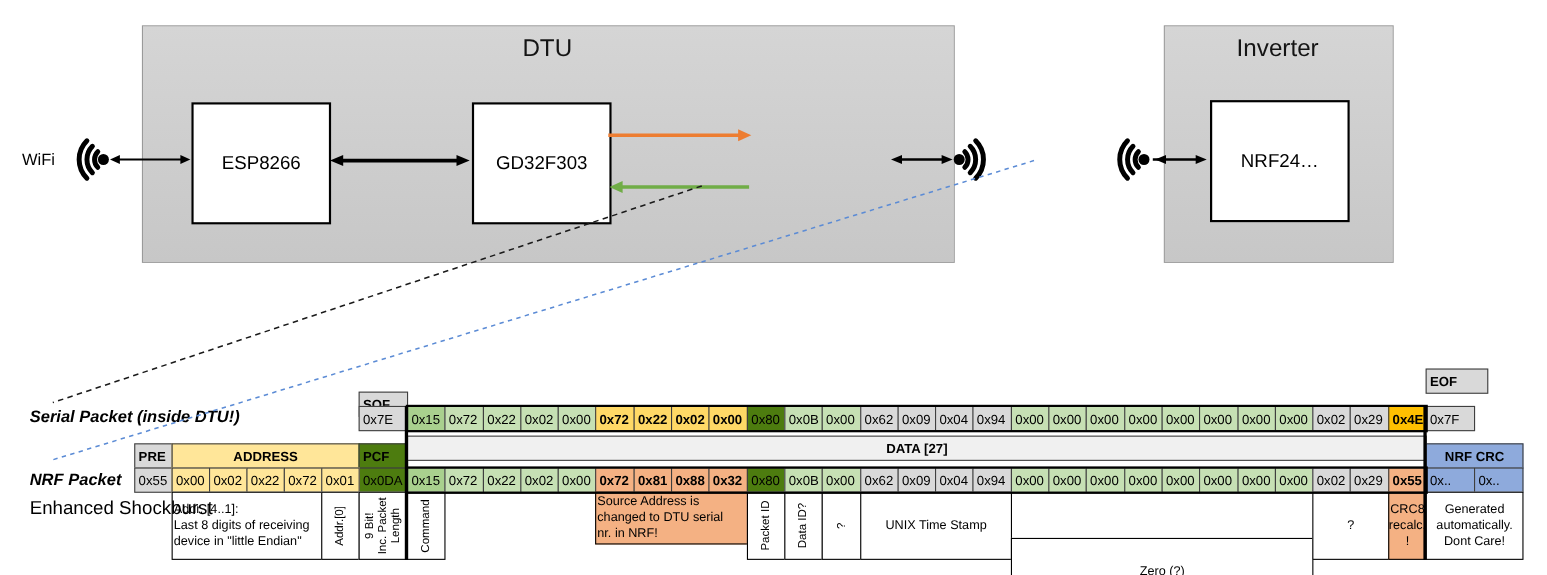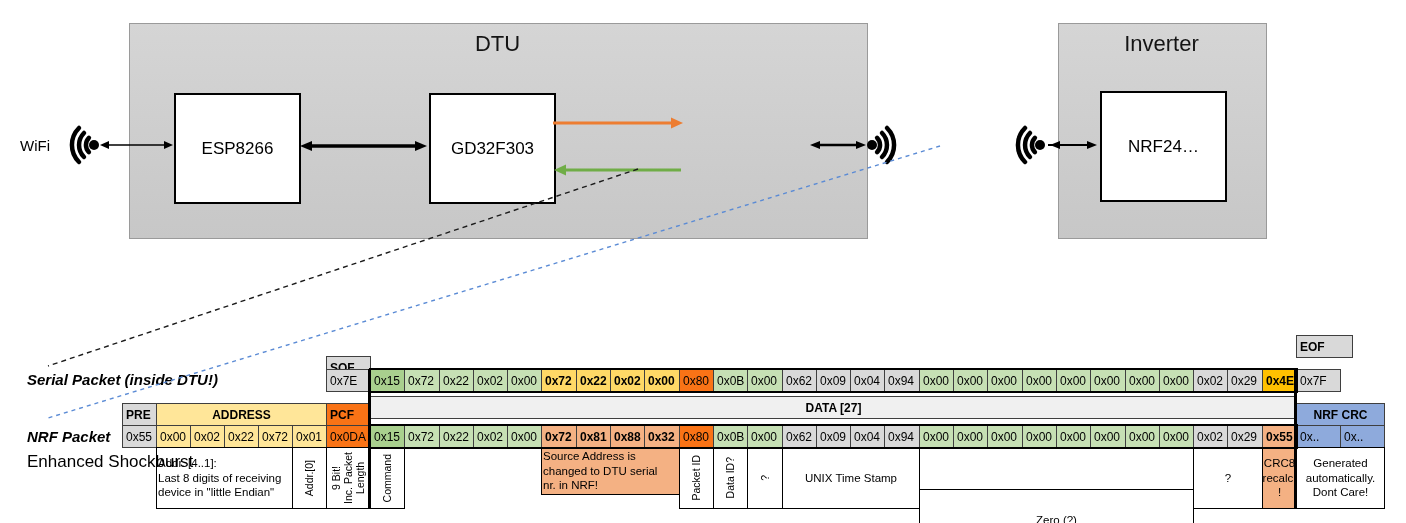--- a/index.html
+++ b/index.html
@@ -21,21 +21,21 @@
   .cell.ctr{justify-content:center;padding-left:0;}
   .hdr{font-weight:bold;}
   .bold{font-weight:bold;}
   .c-gray{background:#d9d9d9;}
   .c-lightgray{background:#f0f0f0;}
   .c-greendark{background:#a9d08e;}
   .c-green{background:#c6e0b4;}
   .c-gold{background:#ffd966;}
   .c-amber{background:#ffc000;}
   .c-yellow{background:#ffe699;}
-  .c-blue{background:#f97316;}
+  .c-blue{background:#4d7c0f;}
   .c-salmon{background:#f4b183;}
   .c-crcblue{background:#8eaadc;}
   .anno{position:absolute;box-sizing:border-box;border:1.5px solid #000;background:#fff;
         display:flex;align-items:center;justify-content:center;font-size:11.5px;
         line-height:1.25;text-align:center;white-space:pre-line;z-index:2;}
   .anno.left{justify-content:flex-start;text-align:left;padding-left:1px;padding-right:2px;}
   .anno.bg-salmon{background:#f4b183;}
   .rot{writing-mode:vertical-rl;transform:rotate(180deg);line-height:1.15;
        font-size:10.5px;white-space:pre-line;text-align:center;}
   .pkt-label{position:absolute;font-size:15px;font-weight:bold;font-style:italic;z-index:3;}

